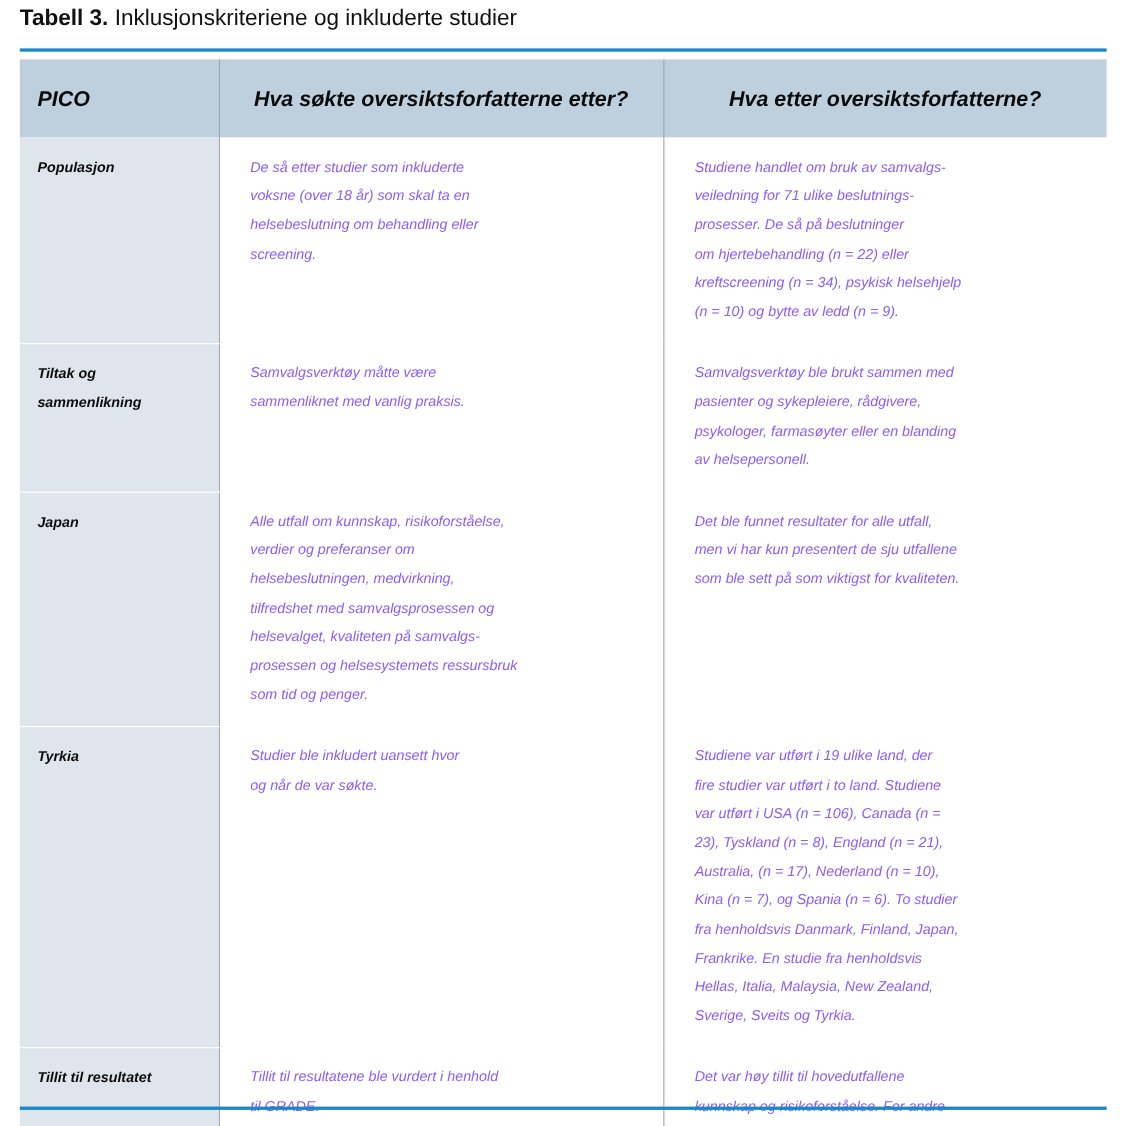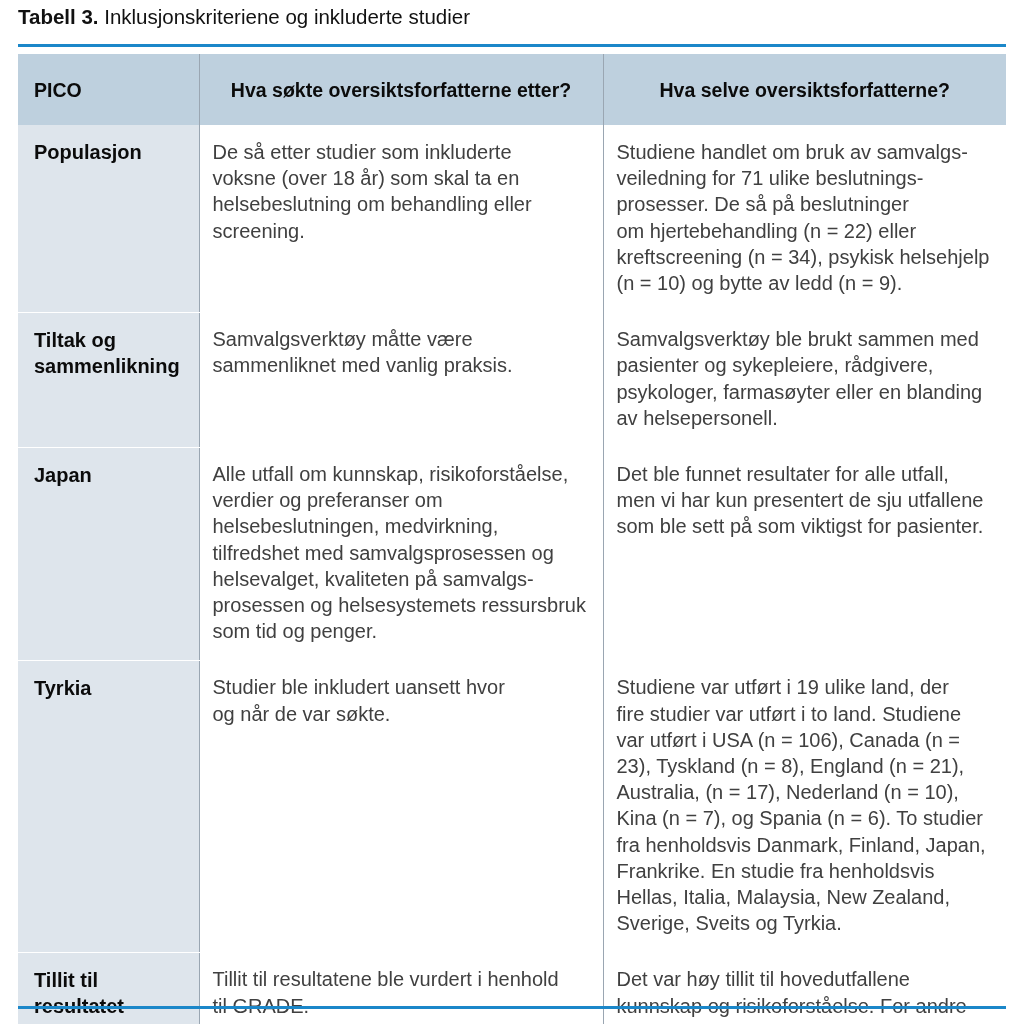--- a/index.html
+++ b/index.html
@@ -73,20 +73,21 @@
   }
   table.pico col.c1 { width: 181px; }
   table.pico col.c2 { width: 404px; }
   table.pico col.c3 { width: 403px; }
 
   table.pico th,
   table.pico td {
     vertical-align: top;
     padding: 0;
     border: none;
+    font-style: italic;
   }
 
   
   thead tr {
     height: 71px;
   }
   thead th {
     background: #bed0de;
     font-weight: bold;
     font-size: 19.5px;
@@ -98,36 +99,36 @@
     text-align: left;
     padding: 24px 10px 10px 16px;
   }
   thead th.h2, thead th.h3 {
     padding: 24px 10px 10px 10px;
     border-left: 1.5px solid #9aa6b2;
   }
 
   
   tbody td {
-    font-size: 20px;
+    font-size: 13px;
     line-height: 26.2px;
     border-bottom: 1.5px solid #9aa6b2;
   }
   tbody td.k {
     background: #dee5ec;
     font-weight: bold;
     padding: 14px 6px 16px 16px;
     color: #0b0b0b;
     border-bottom: 1.5px solid #ffffff;
   }
   tbody td.v {
     background: #ffffff;
-    padding: 14px 14px 16px 13px;
+    padding: 14px 14px 16px 28px;
     border-left: 1.5px solid #9aa6b2;
-    color: #404040;
+    color: #8b5cf6;
   }
   tbody tr:last-child td.k {
     border-bottom: 1.5px solid #ffffff;
   }
   tbody tr:last-child td.v {
     border-bottom: 1.5px solid #9aa6b2;
   }
 
   .cell-text {
     display: block;
@@ -149,21 +150,21 @@
     <table class="pico">
       <colgroup>
         <col class="c1">
           <col class="c2">
           <col class="c3">
       </colgroup>
       <thead>
         <tr>
           <th class="h1">PICO</th>
           <th class="h2">Hva søkte oversiktsforfatterne etter?</th>
-          <th class="h3">Hva selve oversiktsforfatterne?</th>
+          <th class="h3">Hva etter oversiktsforfatterne?</th>
         </tr>
       </thead>
       <tbody>
         <tr>
           <td class="k">
               <span class="cell-text">Populasjon</span>
             </td>
           <td class="v">
               <span class="cell-text">De så etter studier som inkluderte
 voksne (over 18 år) som skal ta en
@@ -204,21 +205,21 @@
 verdier og preferanser om
 helsebeslutningen, medvirkning,
 tilfredshet med samvalgsprosessen og
 helsevalget, kvaliteten på samvalgs-
 prosessen og helsesystemets ressursbruk
 som tid og penger.</span>
             </td>
           <td class="v">
               <span class="cell-text">Det ble funnet resultater for alle utfall,
 men vi har kun presentert de sju utfallene
-som ble sett på som viktigst for pasienter.</span>
+som ble sett på som viktigst for kvaliteten.</span>
             </td>
         </tr>
         <tr>
           <td class="k">
               <span class="cell-text">Tyrkia</span>
             </td>
           <td class="v">
               <span class="cell-text">Studier ble inkludert uansett hvor
 og når de var søkte.</span>
             </td>

